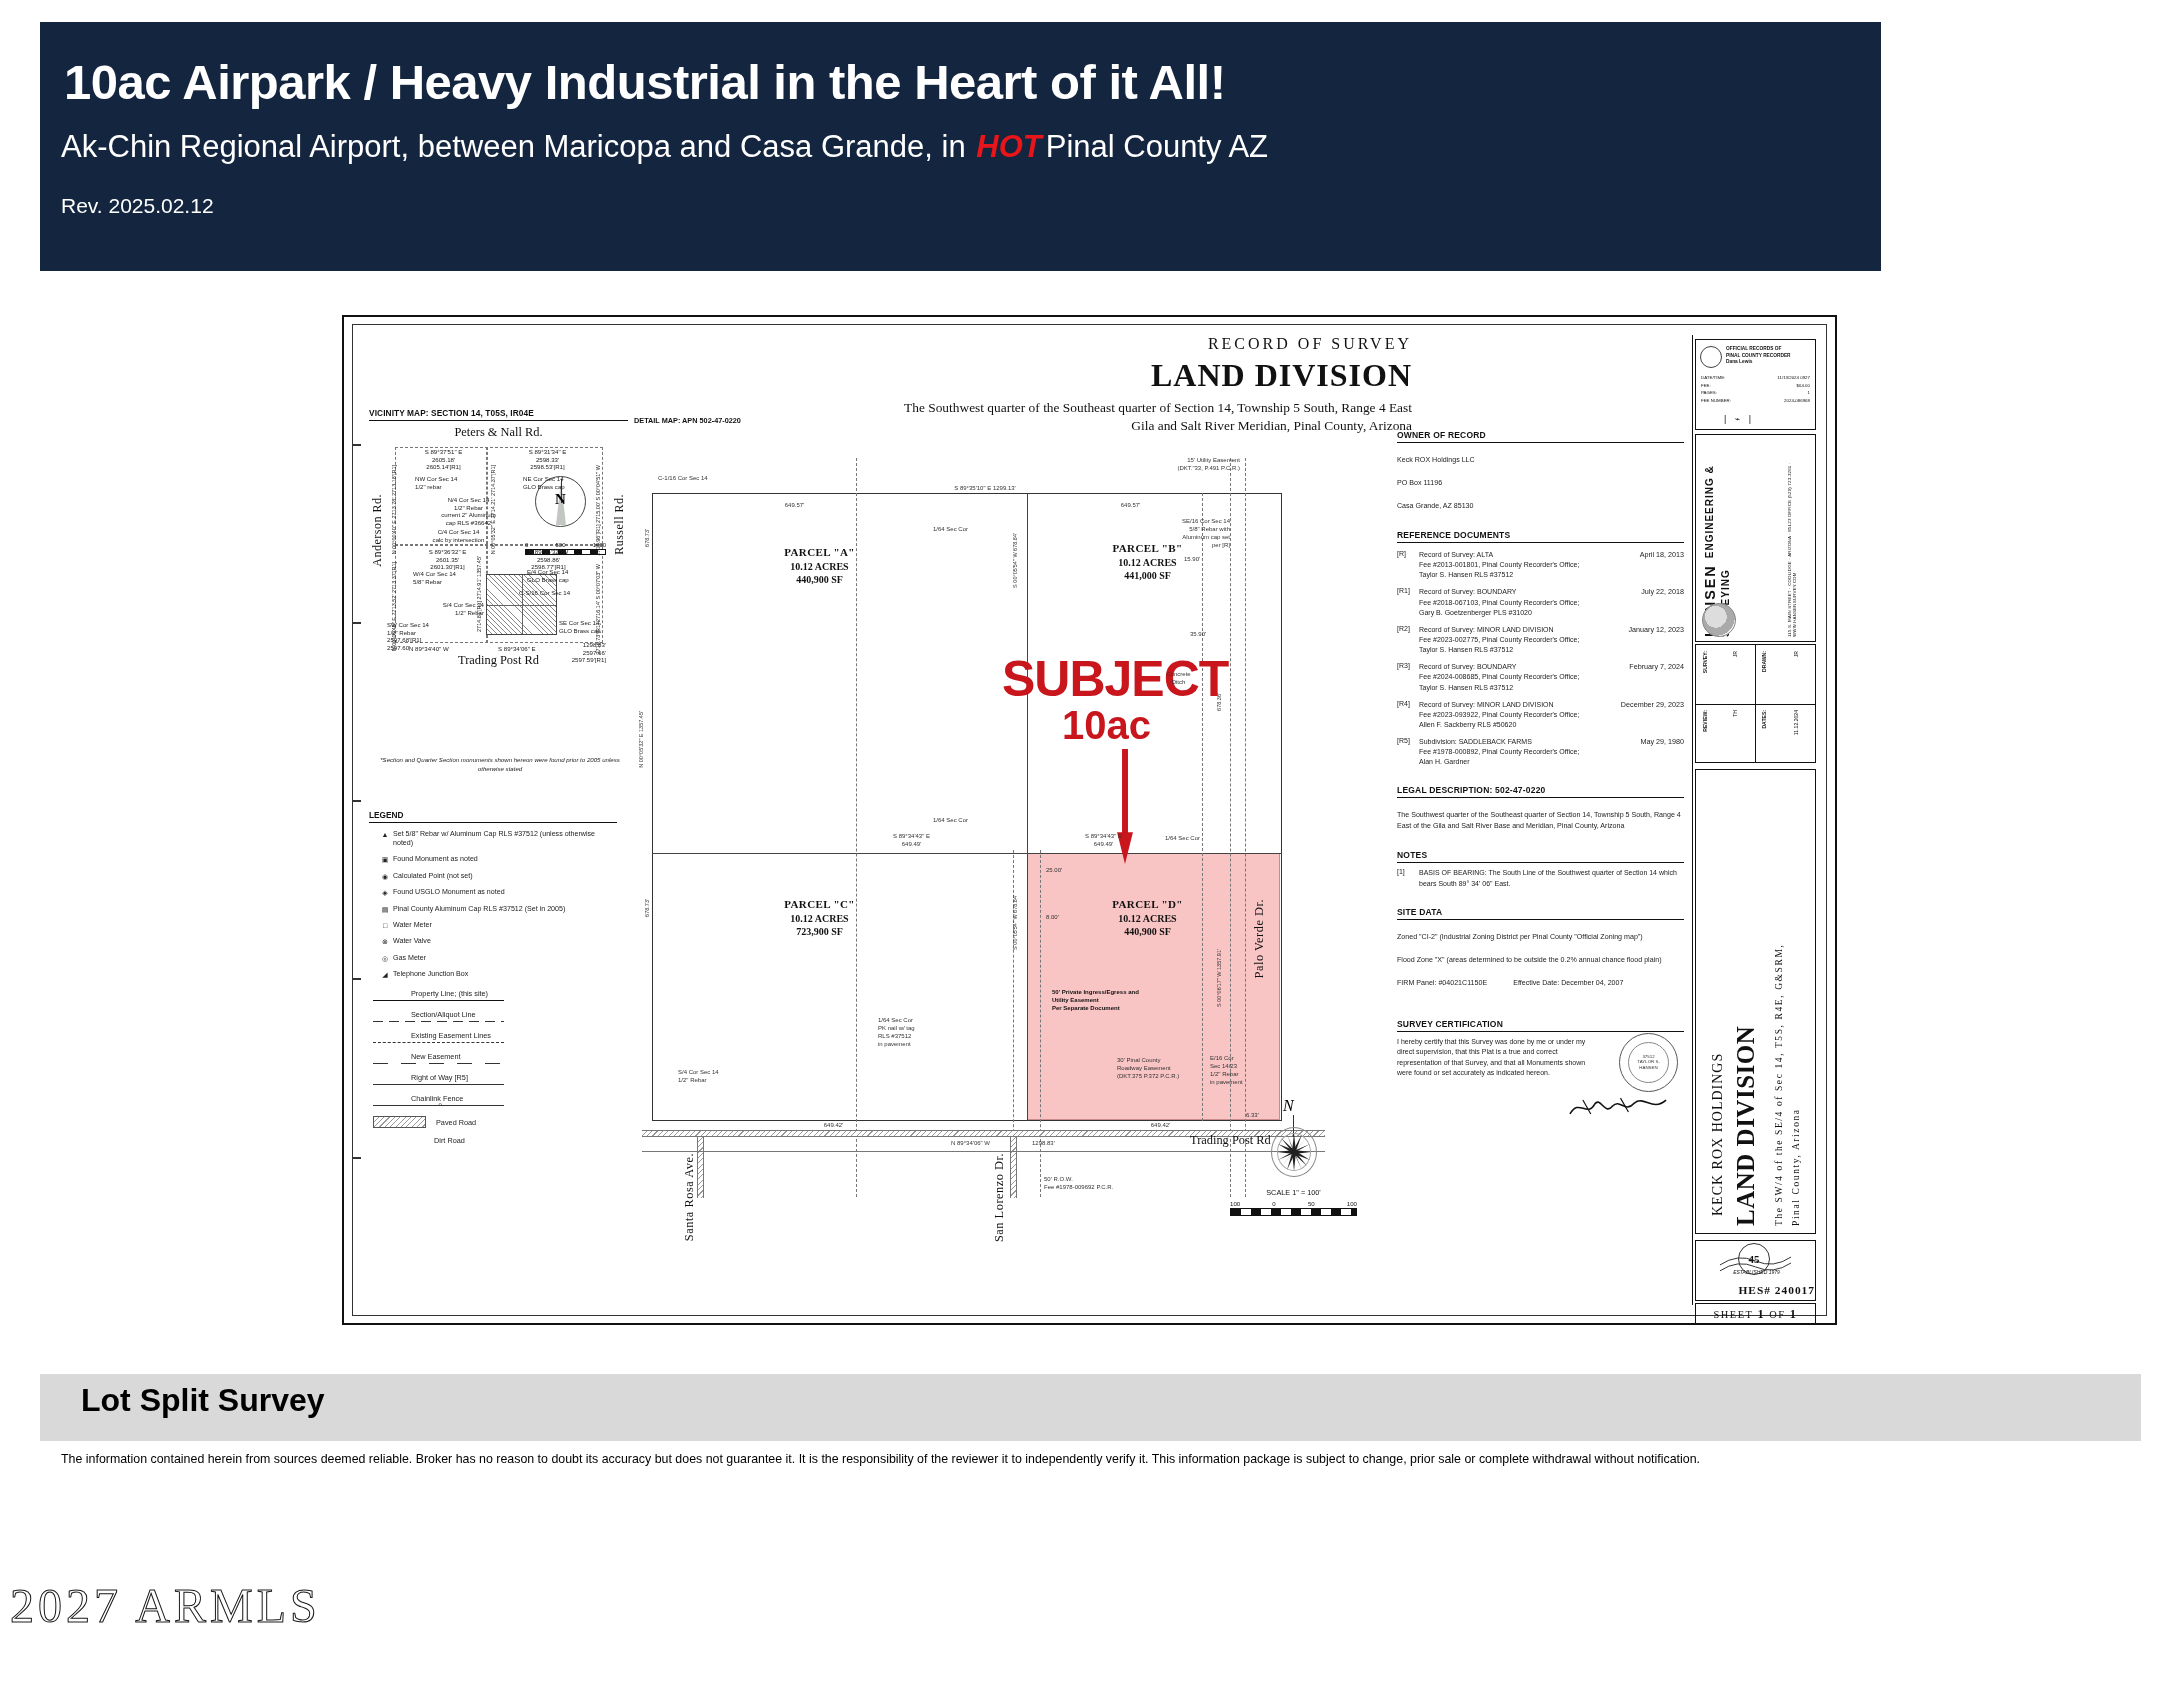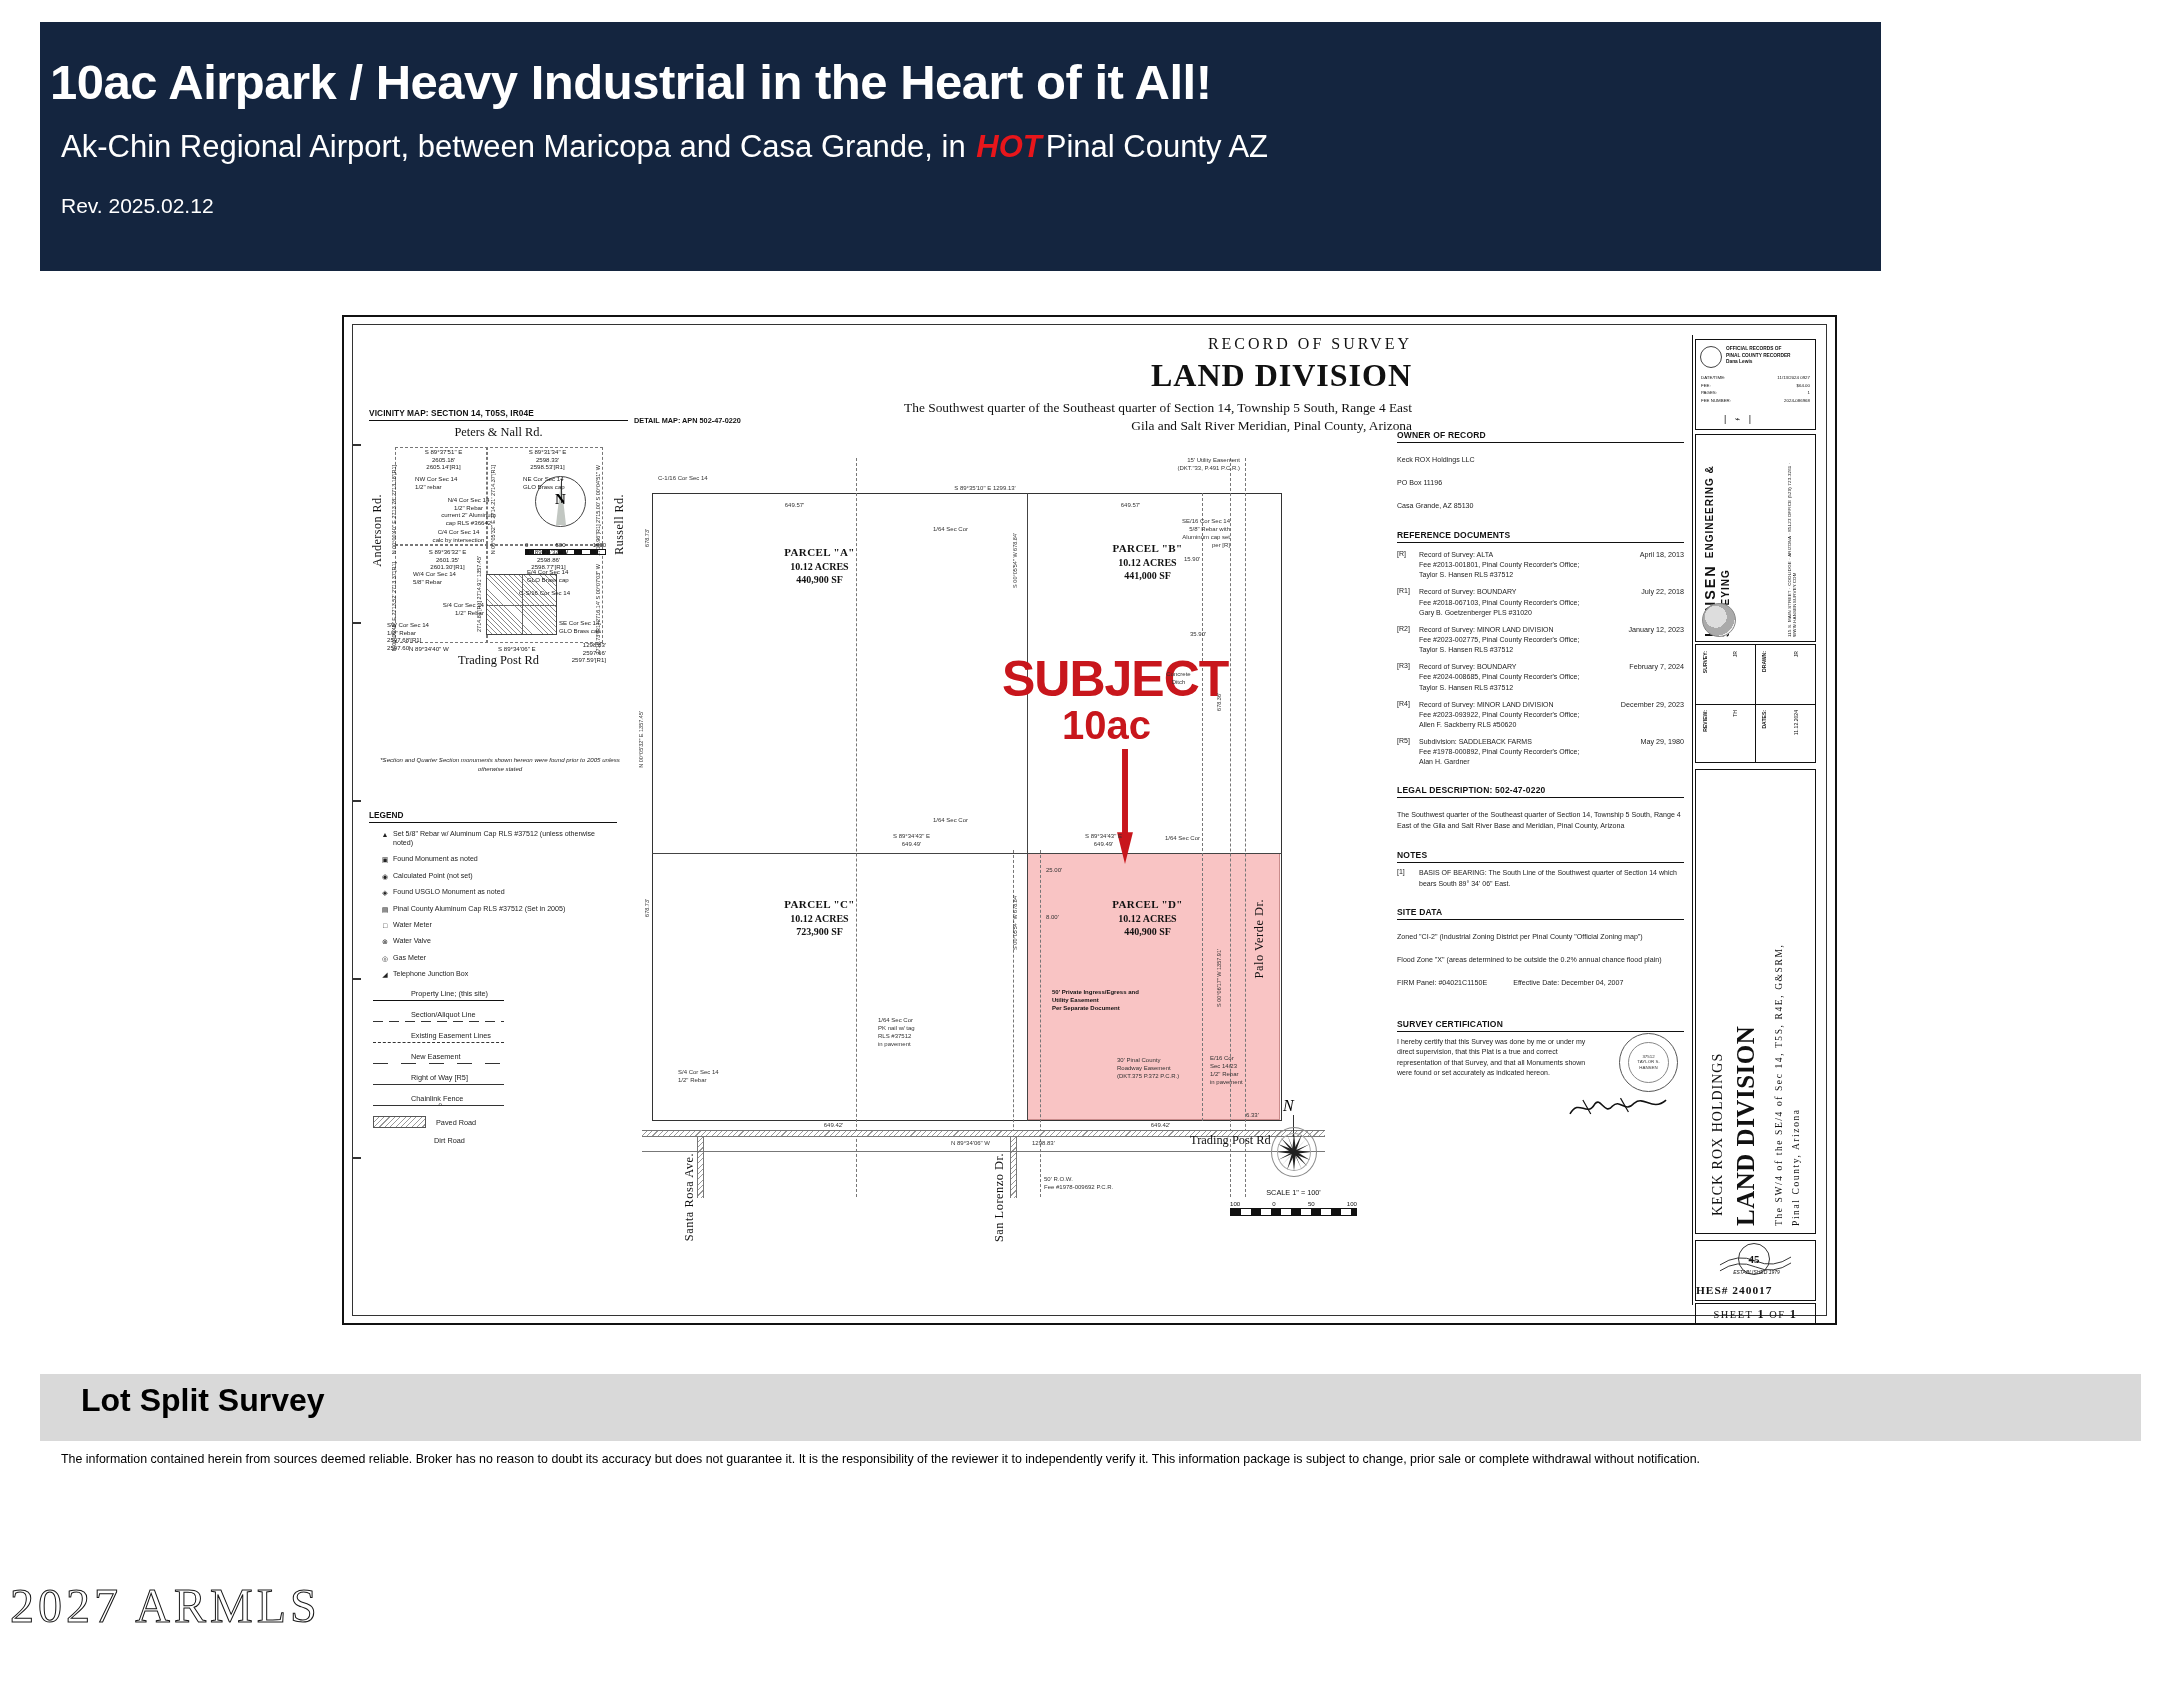--- a/index.html
+++ b/index.html
@@ -11,21 +11,21 @@
     position:relative;
     overflow:hidden;
   }
 
   
   #header-bar{
     position:absolute; left:40px; top:22px; width:1841px; height:249px;
     background:#14253f;
   }
   #header-title{
-    position:absolute; left:50px; top:54px;
+    position:absolute; left:64px; top:54px;
     color:#ffffff; font-size:49px; font-weight:bold; letter-spacing:-0.5px;
     white-space:nowrap;
   }
   #header-sub{
     position:absolute; left:61px; top:129px;
     color:#ffffff; font-size:31px; white-space:nowrap;
   }
   #header-sub .hot{
     color:#e8161b; font-weight:bold; font-style:italic;
     padding:0 4px 0 2px;
@@ -254,21 +254,21 @@
      writing-mode:vertical-rl; transform:rotate(180deg);
      font-family:"Liberation Serif",serif; font-size:9.5px; letter-spacing:1.6px; color:#111; line-height:1.8;}
 
   #tb-badge{ position:absolute; left:2px; top:905px; width:121px; height:61px; border:1px solid #111;}
   #tb-badge .ribbon{ position:absolute; left:22px; top:4px; width:75px; height:30px;}
   #tb-badge .circ{ position:absolute; left:42px; top:2px; width:32px; height:32px;
      border:1.2px solid #333; border-radius:50%; font-size:11px; font-weight:bold;
      font-family:"Liberation Serif",serif; display:flex; align-items:center; justify-content:center; color:#111;}
   #tb-badge .est{ position:absolute; left:6px; top:28px; width:109px; text-align:center;
      font-size:5px; font-style:italic; color:#111;}
-  #tb-hes{ position:absolute; left:0; right:0; bottom:4px; text-align:left;
+  #tb-hes{ position:absolute; left:0; right:0; bottom:4px; text-align:right;
      font-family:"Liberation Serif",serif; font-size:11.4px; font-weight:bold; letter-spacing:1px; color:#111;}
   #tb-sheet{ position:absolute; left:2px; top:968px; width:121px; height:22px; border:1px solid #111;
      display:flex; align-items:center; justify-content:center;
      font-family:"Liberation Serif",serif; font-size:10.4px; letter-spacing:1.5px; color:#111;}
   #tb-sheet b{ font-size:12.4px; }
 
   
   #lotsplit-bar{
     position:absolute; left:40px; top:1374px; width:2101px; height:67px;
     background:#d9d9d9;

